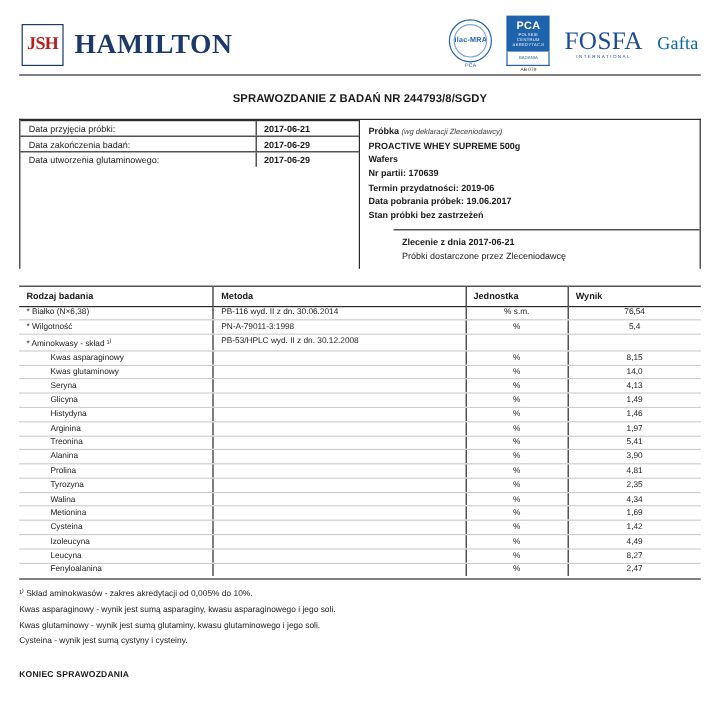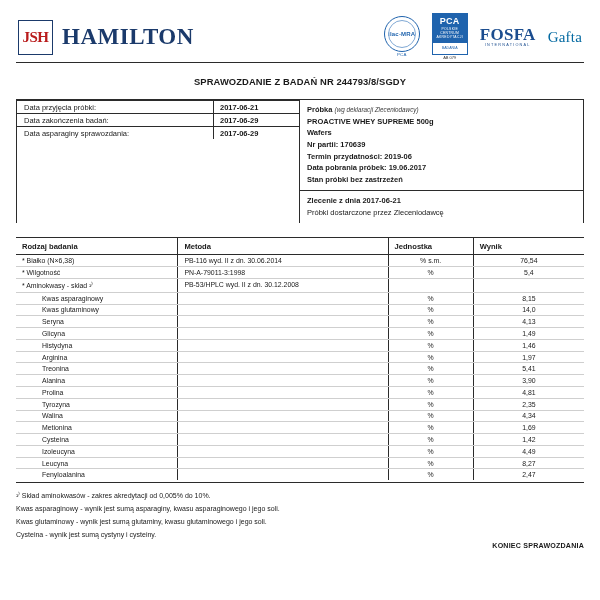--- a/index.html
+++ b/index.html
@@ -132,22 +132,22 @@
     color: #333;
     margin-top: 1px;
   }
   .logo-fosfa {
     text-align: center;
     color: #1b4d8f;
     line-height: 1;
   }
   .fosfa-main {
     font-family: "Liberation Serif", serif;
-    font-size: 17px;
-    font-weight: bold;
+    font-size: 21px;
+    font-weight: normal;
     letter-spacing: 0.3px;
   }
   .fosfa-sub {
     font-size: 3.8px;
     letter-spacing: 1.2px;
     margin-top: 1px;
   }
   .logo-gafta {
     font-family: "Liberation Serif", serif;
     font-size: 15px;
@@ -218,20 +218,21 @@
     font-style: italic;
     color: #3a3a3a;
     font-size: 6.3px;
   }
   .bold { font-weight: bold; }
   .info-right .line { white-space: nowrap; }
   .order-block {
     border-top: 0.8px solid #2b2b2b;
     padding: 4px 6px 4px 7px;
     line-height: 1.6;
+    margin-left: 28px;
   }
   .info-right-wrap {
     width: 50%;
     box-sizing: border-box;
     display: flex;
     flex-direction: column;
   }
 
   
   table.results {
@@ -264,23 +265,24 @@
   .indent { padding-left: 26px !important; }
 
   
   .notes {
     margin-top: 7px;
     font-size: 7px;
     line-height: 1.85;
   }
 
   .footer {
-    text-align: right;
+    text-align: left;
     font-size: 7.1px;
     font-weight: bold;
+    margin-top: 16px;
     letter-spacing: 0.2px;
   }
 </style>
 </head>
 <body>
 
 <div class="page">
 
   <div class="header">
     <div class="brand">
@@ -316,21 +318,21 @@
       <div class="dates">
         <div class="date-row">
           <div class="date-label">Data przyjęcia próbki:</div>
           <div class="date-value">2017-06-21</div>
         </div>
         <div class="date-row">
           <div class="date-label">Data zakończenia badań:</div>
           <div class="date-value">2017-06-29</div>
         </div>
         <div class="date-row">
-          <div class="date-label">Data asparaginy sprawozdania:</div>
+          <div class="date-label">Data utworzenia glutaminowego:</div>
           <div class="date-value">2017-06-29</div>
         </div>
       </div>
     </div>
     <div class="info-right-wrap">
       <div class="info-right">
         <div>
           <span class="bold">Próbka</span>
           <span class="label-muted">(wg deklaracji Zleceniodawcy)</span>
         </div>

